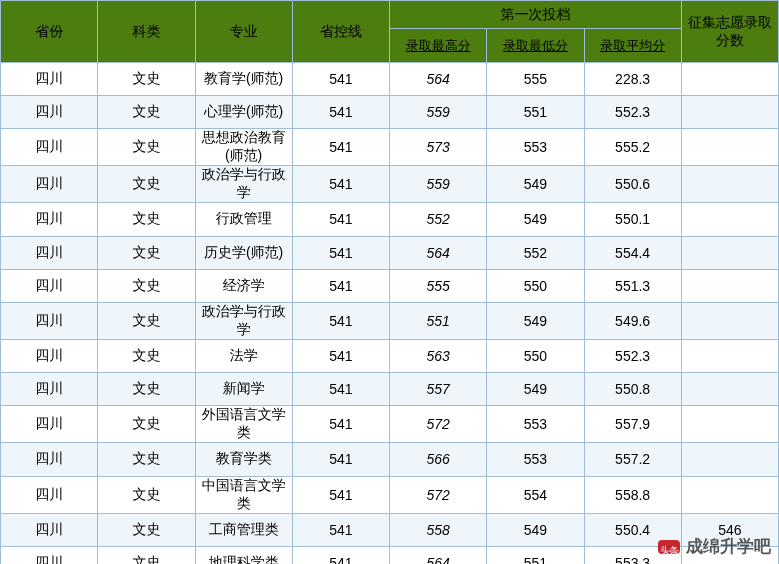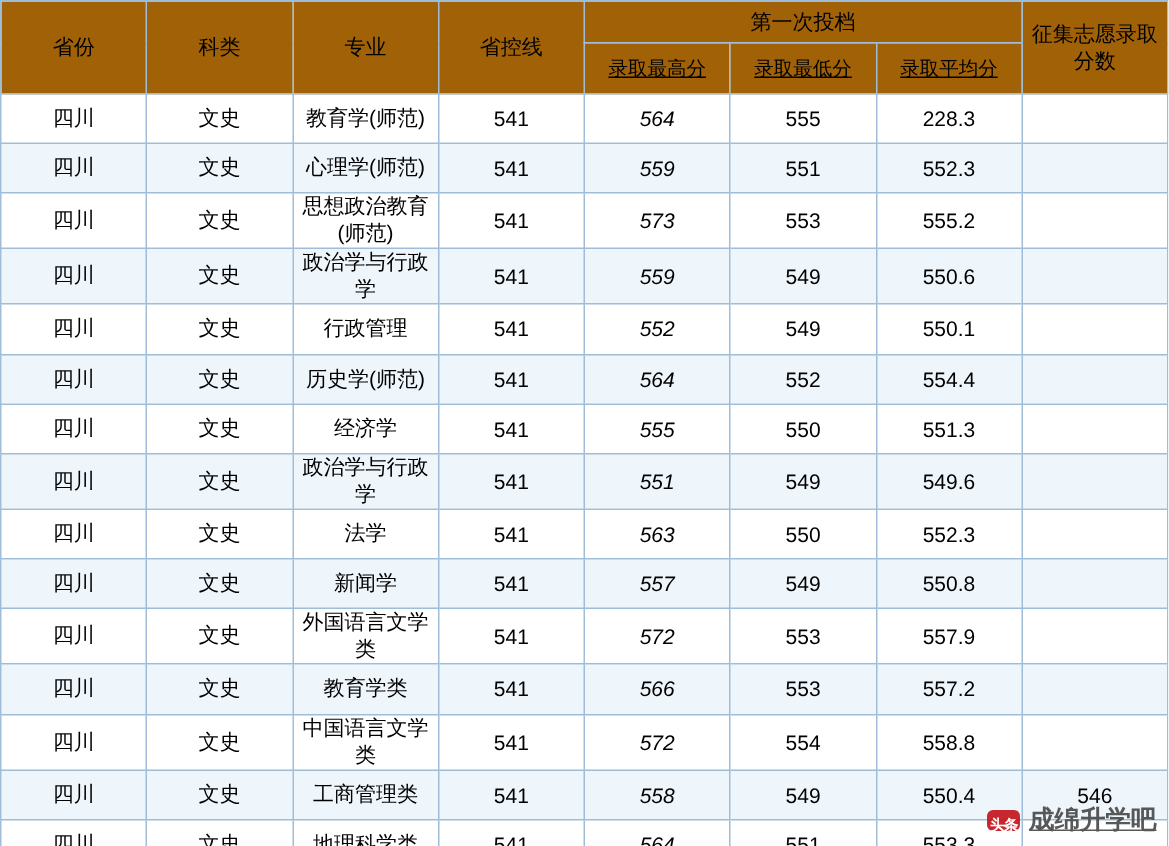--- a/index.html
+++ b/index.html
@@ -25,21 +25,21 @@
   }
   table.grid td, table.grid th {
     border: 1px solid #9fbdd8;
     text-align: center;
     vertical-align: middle;
     color: #000000;
     font-weight: normal;
     padding: 0;
   }
   thead th {
-    background: #a16207;
+    background: #4d7c0f;
     font-size: 14px;
     font-weight: bold;
   }
   thead th.h-tall { height: 62px; }
   thead th.h-top { height: 28px; }
   thead th.h-bot { height: 34px; font-size: 13px; text-decoration: underline; }
   tbody td {
     height: 33.2px;
     font-size: 14px;
     background: #ffffff;
@@ -67,28 +67,27 @@
   }
   .wm-logo {
     width: 22px;
     height: 14px;
     border-radius: 4px;
     background: #c4161c;
     color: #fff;
     font-size: 10px;
     line-height: 22px;
     text-align: center;
-    font-weight: bold;
+    font-weight: normal;
     letter-spacing: -1px;
   }
   .wm-text {
     font-size: 17px;
     color: #4a4a4a;
     font-weight: bold;
-    text-decoration: underline;
   }
 </style>
 </head>
 <body>
 
 <div id="sheet">
   <table class="grid">
     <thead>
       <tr>
         <th class="h-tall" rowspan="2">省份</th>

